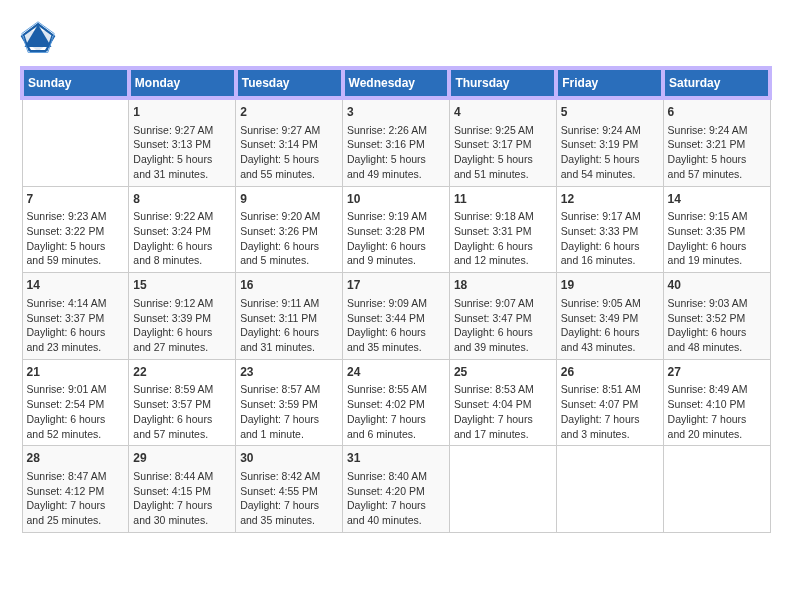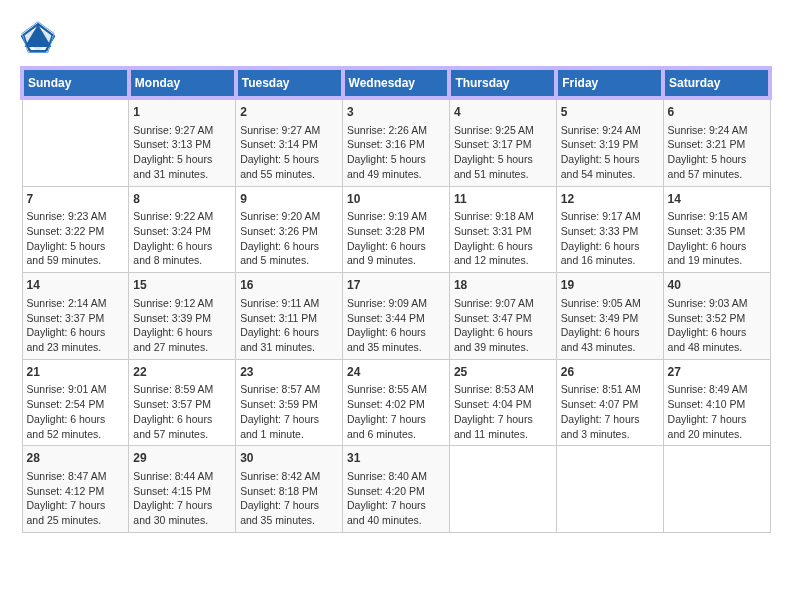--- a/index.html
+++ b/index.html
@@ -215,21 +215,21 @@
           <span class="day-number">14</span>
           <div>Sunrise: 9:15 AM</div>
           <div>Sunset: 3:35 PM</div>
           <div>Daylight: 6 hours</div>
           <div>and 19 minutes.</div>
         </td>
       </tr>
       <tr>
         <td>
           <span class="day-number">14</span>
-          <div>Sunrise: 2:14 AM</div>
+          <div>Sunrise: 4:14 AM</div>
           <div>Sunset: 3:37 PM</div>
           <div>Daylight: 6 hours</div>
           <div>and 23 minutes.</div>
         </td>
         <td>
           <span class="day-number">15</span>
           <div>Sunrise: 9:12 AM</div>
           <div>Sunset: 3:39 PM</div>
           <div>Daylight: 6 hours</div>
           <div>and 27 minutes.</div>
@@ -297,21 +297,21 @@
           <div>Sunrise: 8:55 AM</div>
           <div>Sunset: 4:02 PM</div>
           <div>Daylight: 7 hours</div>
           <div>and 6 minutes.</div>
         </td>
         <td>
           <span class="day-number">25</span>
           <div>Sunrise: 8:53 AM</div>
           <div>Sunset: 4:04 PM</div>
           <div>Daylight: 7 hours</div>
-          <div>and 11 minutes.</div>
+          <div>and 17 minutes.</div>
         </td>
         <td>
           <span class="day-number">26</span>
           <div>Sunrise: 8:51 AM</div>
           <div>Sunset: 4:07 PM</div>
           <div>Daylight: 7 hours</div>
           <div>and 3 minutes.</div>
         </td>
         <td>
           <span class="day-number">27</span>
@@ -332,21 +332,21 @@
         <td>
           <span class="day-number">29</span>
           <div>Sunrise: 8:44 AM</div>
           <div>Sunset: 4:15 PM</div>
           <div>Daylight: 7 hours</div>
           <div>and 30 minutes.</div>
         </td>
         <td>
           <span class="day-number">30</span>
           <div>Sunrise: 8:42 AM</div>
-          <div>Sunset: 8:18 PM</div>
+          <div>Sunset: 4:55 PM</div>
           <div>Daylight: 7 hours</div>
           <div>and 35 minutes.</div>
         </td>
         <td>
           <span class="day-number">31</span>
           <div>Sunrise: 8:40 AM</div>
           <div>Sunset: 4:20 PM</div>
           <div>Daylight: 7 hours</div>
           <div>and 40 minutes.</div>
         </td>

